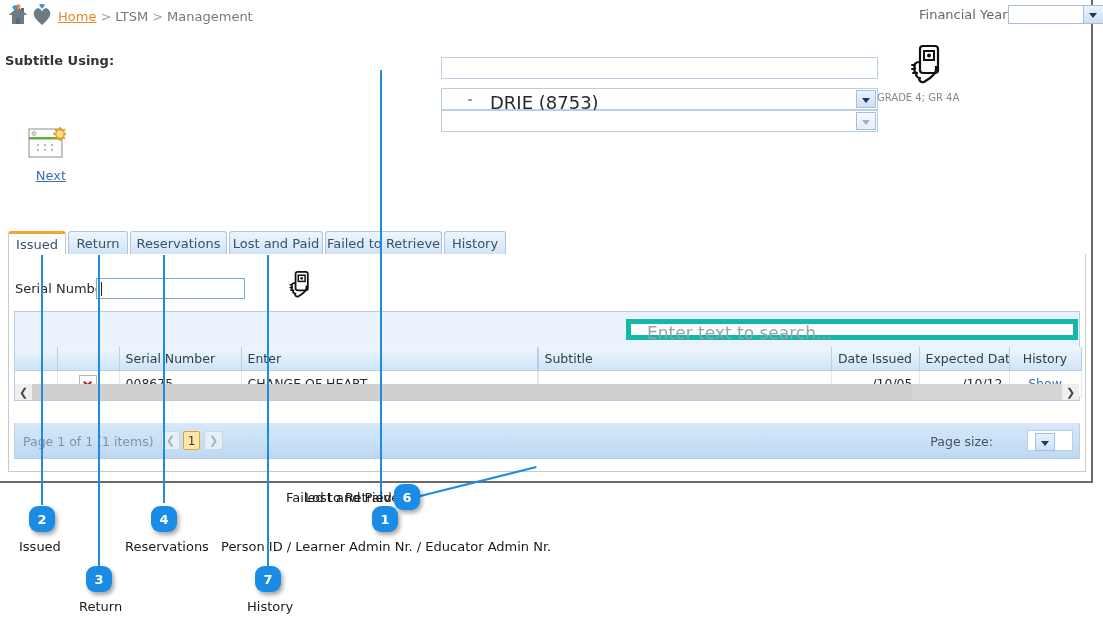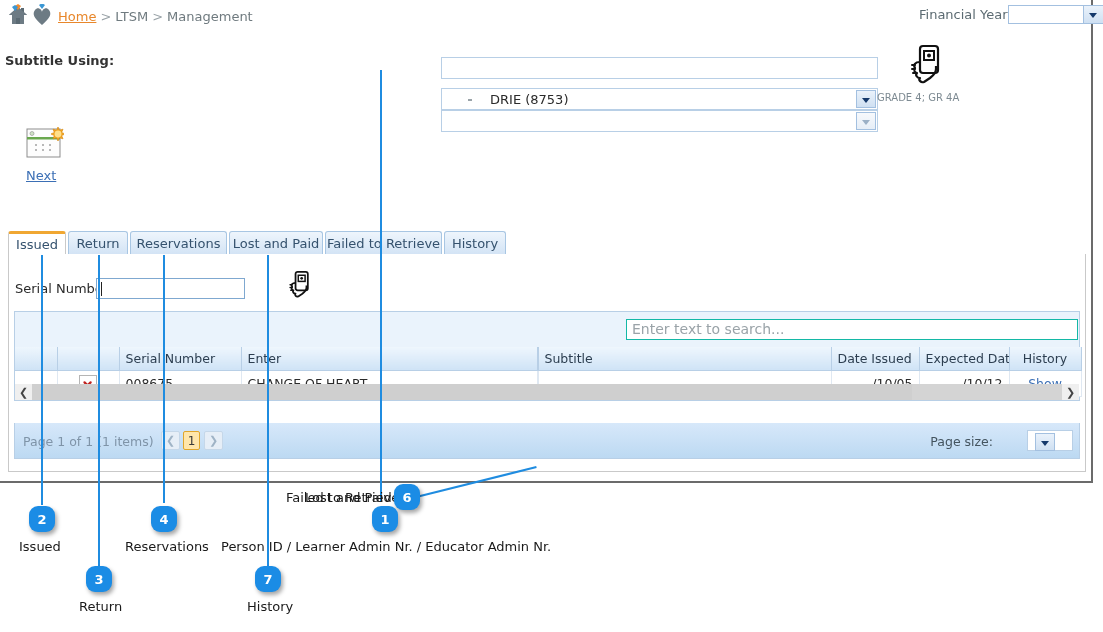--- a/index.html
+++ b/index.html
@@ -52,36 +52,36 @@
   .radio-row.tight{margin-bottom:0px;}
   .rd{width:13px;height:13px;border-radius:50%;box-sizing:border-box;
       border:1px solid #9dbbdc;background:linear-gradient(#f2f7fd,#cadcf0);}
   .rd.on{border:1px solid #d8a83c;background:radial-gradient(circle at 50% 45%,#fff 0%,#ffe49a 45%,#f0b73b 70%,#e5a323 100%);}
   .rd-lbl{margin-left:8px;font-size:13px;color:#5a6a73;}
 
   .txtfield{position:absolute;border:1px solid #b8cfe6;background:#fff;box-sizing:border-box;}
   .f1{left:441px;top:57px;width:437px;height:22px;}
   .f2{left:441px;top:88px;width:437px;height:22px;}
   .f3{left:441px;top:110px;width:437px;height:22px;}
-  .f2txt{position:absolute;left:48px;top:3px;font-size:13px;color:#2a2a2a;}
+  .f2txt{position:absolute;left:48px;top:3px;font-size:18px;color:#2a2a2a;}
   .f2dot{position:absolute;left:26px;top:10px;width:4px;height:2px;background:#9aa3a8;}
   .cbo-btn{
     position:absolute;right:1px;top:1px;width:20px;height:18px;
     background:linear-gradient(#eaf2fb,#cfe0f2);border:1px solid #a3c0e0;box-sizing:border-box;
   }
   .cbo-btn:after{content:"";position:absolute;left:5px;top:7px;
     border-left:4px solid transparent;border-right:4px solid transparent;border-top:5px solid #15396b;}
   .cbo-btn.dim{background:linear-gradient(#f7f9fc,#e6eef7);}
   .cbo-btn.dim:after{border-top-color:#9bb0c6;}
 
   .gradetxt{position:absolute;left:877px;top:92px;font-size:10px;color:#7d8a92;white-space:nowrap;}
 
   .scanbig{position:absolute;left:906px;top:44px;width:44px;height:44px;}
 
-  .nextwrap{position:absolute;left:26px;top:126px;width:40px;text-align:left;}
+  .nextwrap{position:absolute;left:26px;top:126px;width:40px;text-align:right;}
   .nextimg{width:38px;height:34px;position:relative;}
   .nextlink{display:block;margin-top:5px;font-size:13px;color:#3b6fb5;text-decoration:underline;}
 
   
   .tabstrip{position:absolute;left:8px;top:231px;width:1078px;height:24px;}
   .tab{
     position:absolute;top:0;height:24px;box-sizing:border-box;
     background:linear-gradient(#eef5fc,#d2e3f5);
     border:1px solid #a8c6e3;border-bottom:none;
     border-radius:3px 3px 0 0;
@@ -103,32 +103,32 @@
   .serial-input{position:absolute;left:96px;top:278px;width:149px;height:21px;
     border:1px solid #7fa8d0;background:#fff;box-sizing:border-box;}
   .caret{position:absolute;left:4px;top:3px;width:1px;height:14px;background:#222;}
   .scansmall{position:absolute;left:286px;top:268px;width:30px;height:35px;}
 
   
   .grid{position:absolute;left:14px;top:311px;width:1066px;height:90px;
         border:1px solid #b8cfe6;box-sizing:border-box;background:#eaf3fc;}
   .searchbar{position:absolute;left:0;top:0;width:100%;height:35px;background:#eaf3fc;}
   .searchbox{position:absolute;right:1px;top:7px;width:452px;height:21px;
-    border:1px solid #14b8a6;background:#fff;box-sizing:border-box;
-    font-size:14px;color:#9aa3a8;line-height:19px;padding-left:5px;}
+    border:5px solid #14b8a6;background:#fff;box-sizing:border-box;
+    font-size:17px;color:#9aa3a8;line-height:19px;padding-left:16px;}
 
   table.g{position:absolute;left:0;top:35px;width:100%;border-collapse:collapse;table-layout:fixed;}
   table.g th{
     height:23px;
     background:linear-gradient(#eef6fd,#cfe3f6);
     border-right:1px solid #b8cfe6;border-bottom:1px solid #b8cfe6;
     font-weight:normal;font-size:12.5px;color:#2c3e50;
     text-align:left;padding:0 6px;white-space:nowrap;overflow:hidden;
   }
-  table.g th.r{text-align:left;margin-top:27px;}
+  table.g th.r{text-align:center;margin-top:27px;}
   table.g th.c{text-align:center;}
   table.g td{
     height:25px;background:#fff;
     border-right:1px solid #dfe8f2;border-bottom:1px solid #dfe8f2;
     font-size:12.5px;color:#2a2a2a;padding:0 6px;white-space:nowrap;overflow:hidden;
   }
   table.g td.r{text-align:right;}
   table.g td.c{text-align:center;}
   .delbtn{display:inline-block;width:16px;height:16px;border:1px solid #b5b5b5;background:#fff;position:relative;vertical-align:middle;}
   .showlink{color:#3b6fb5;text-decoration:underline;font-size:12.5px;}

